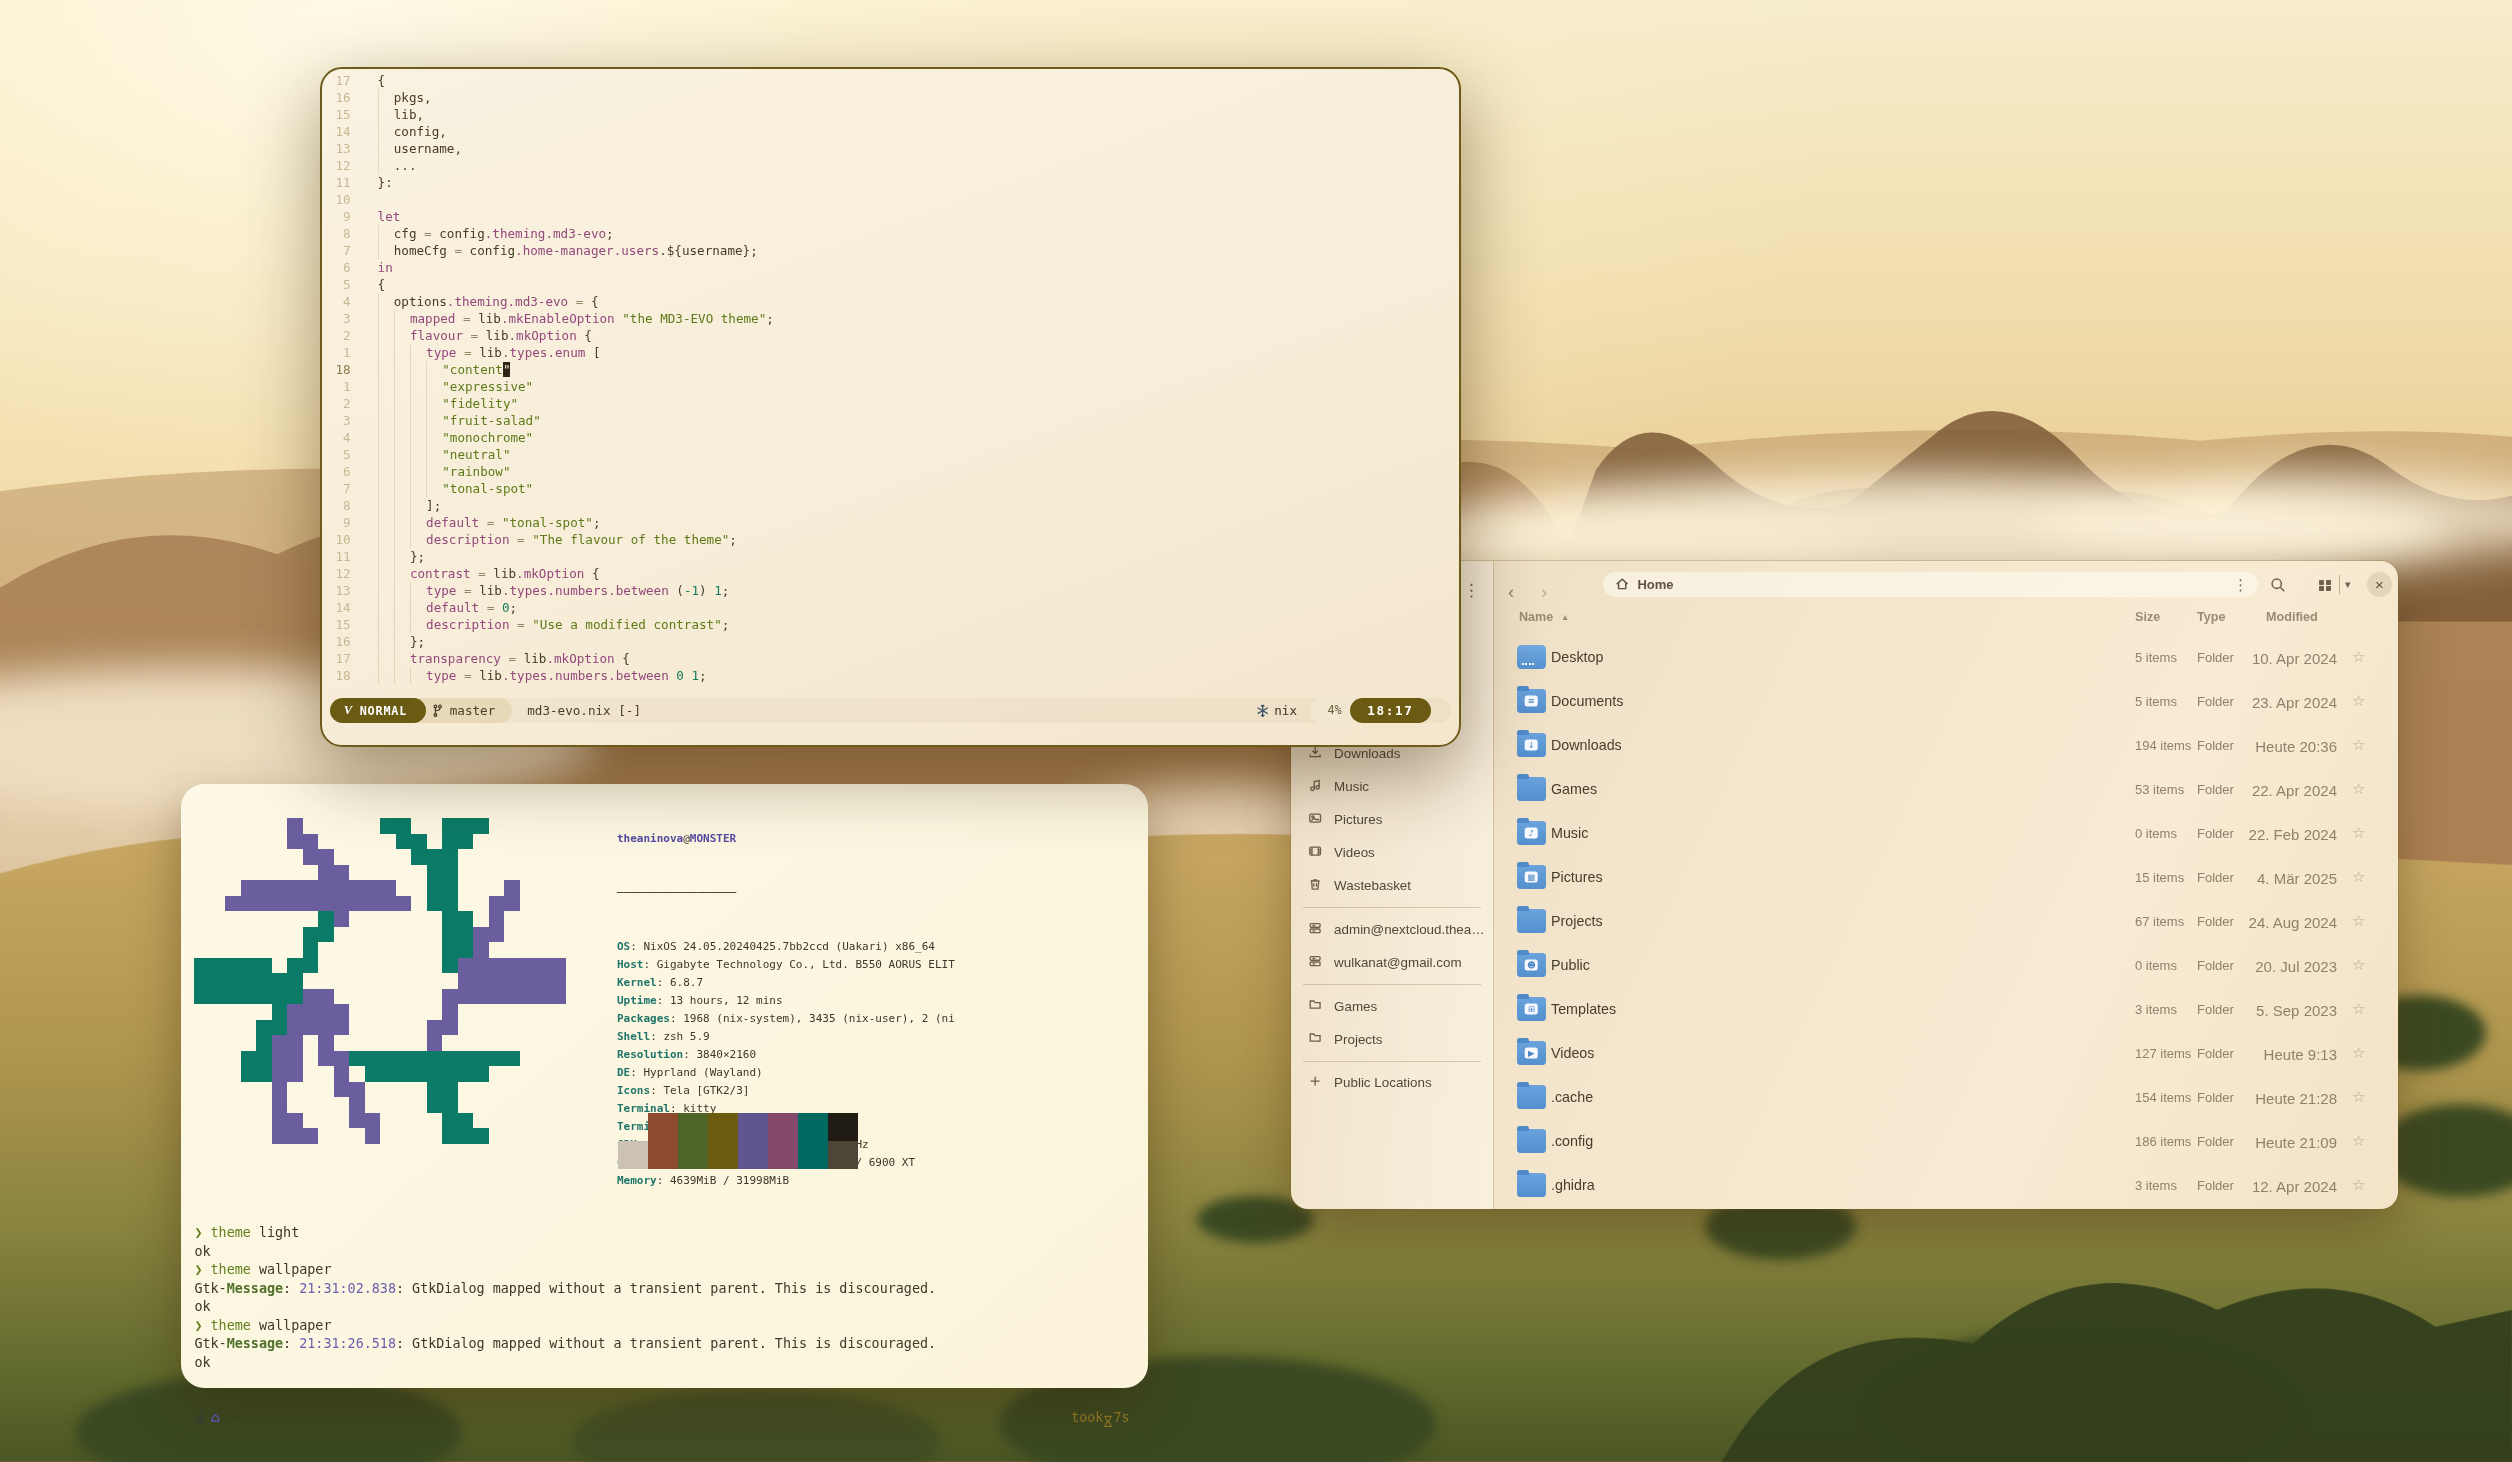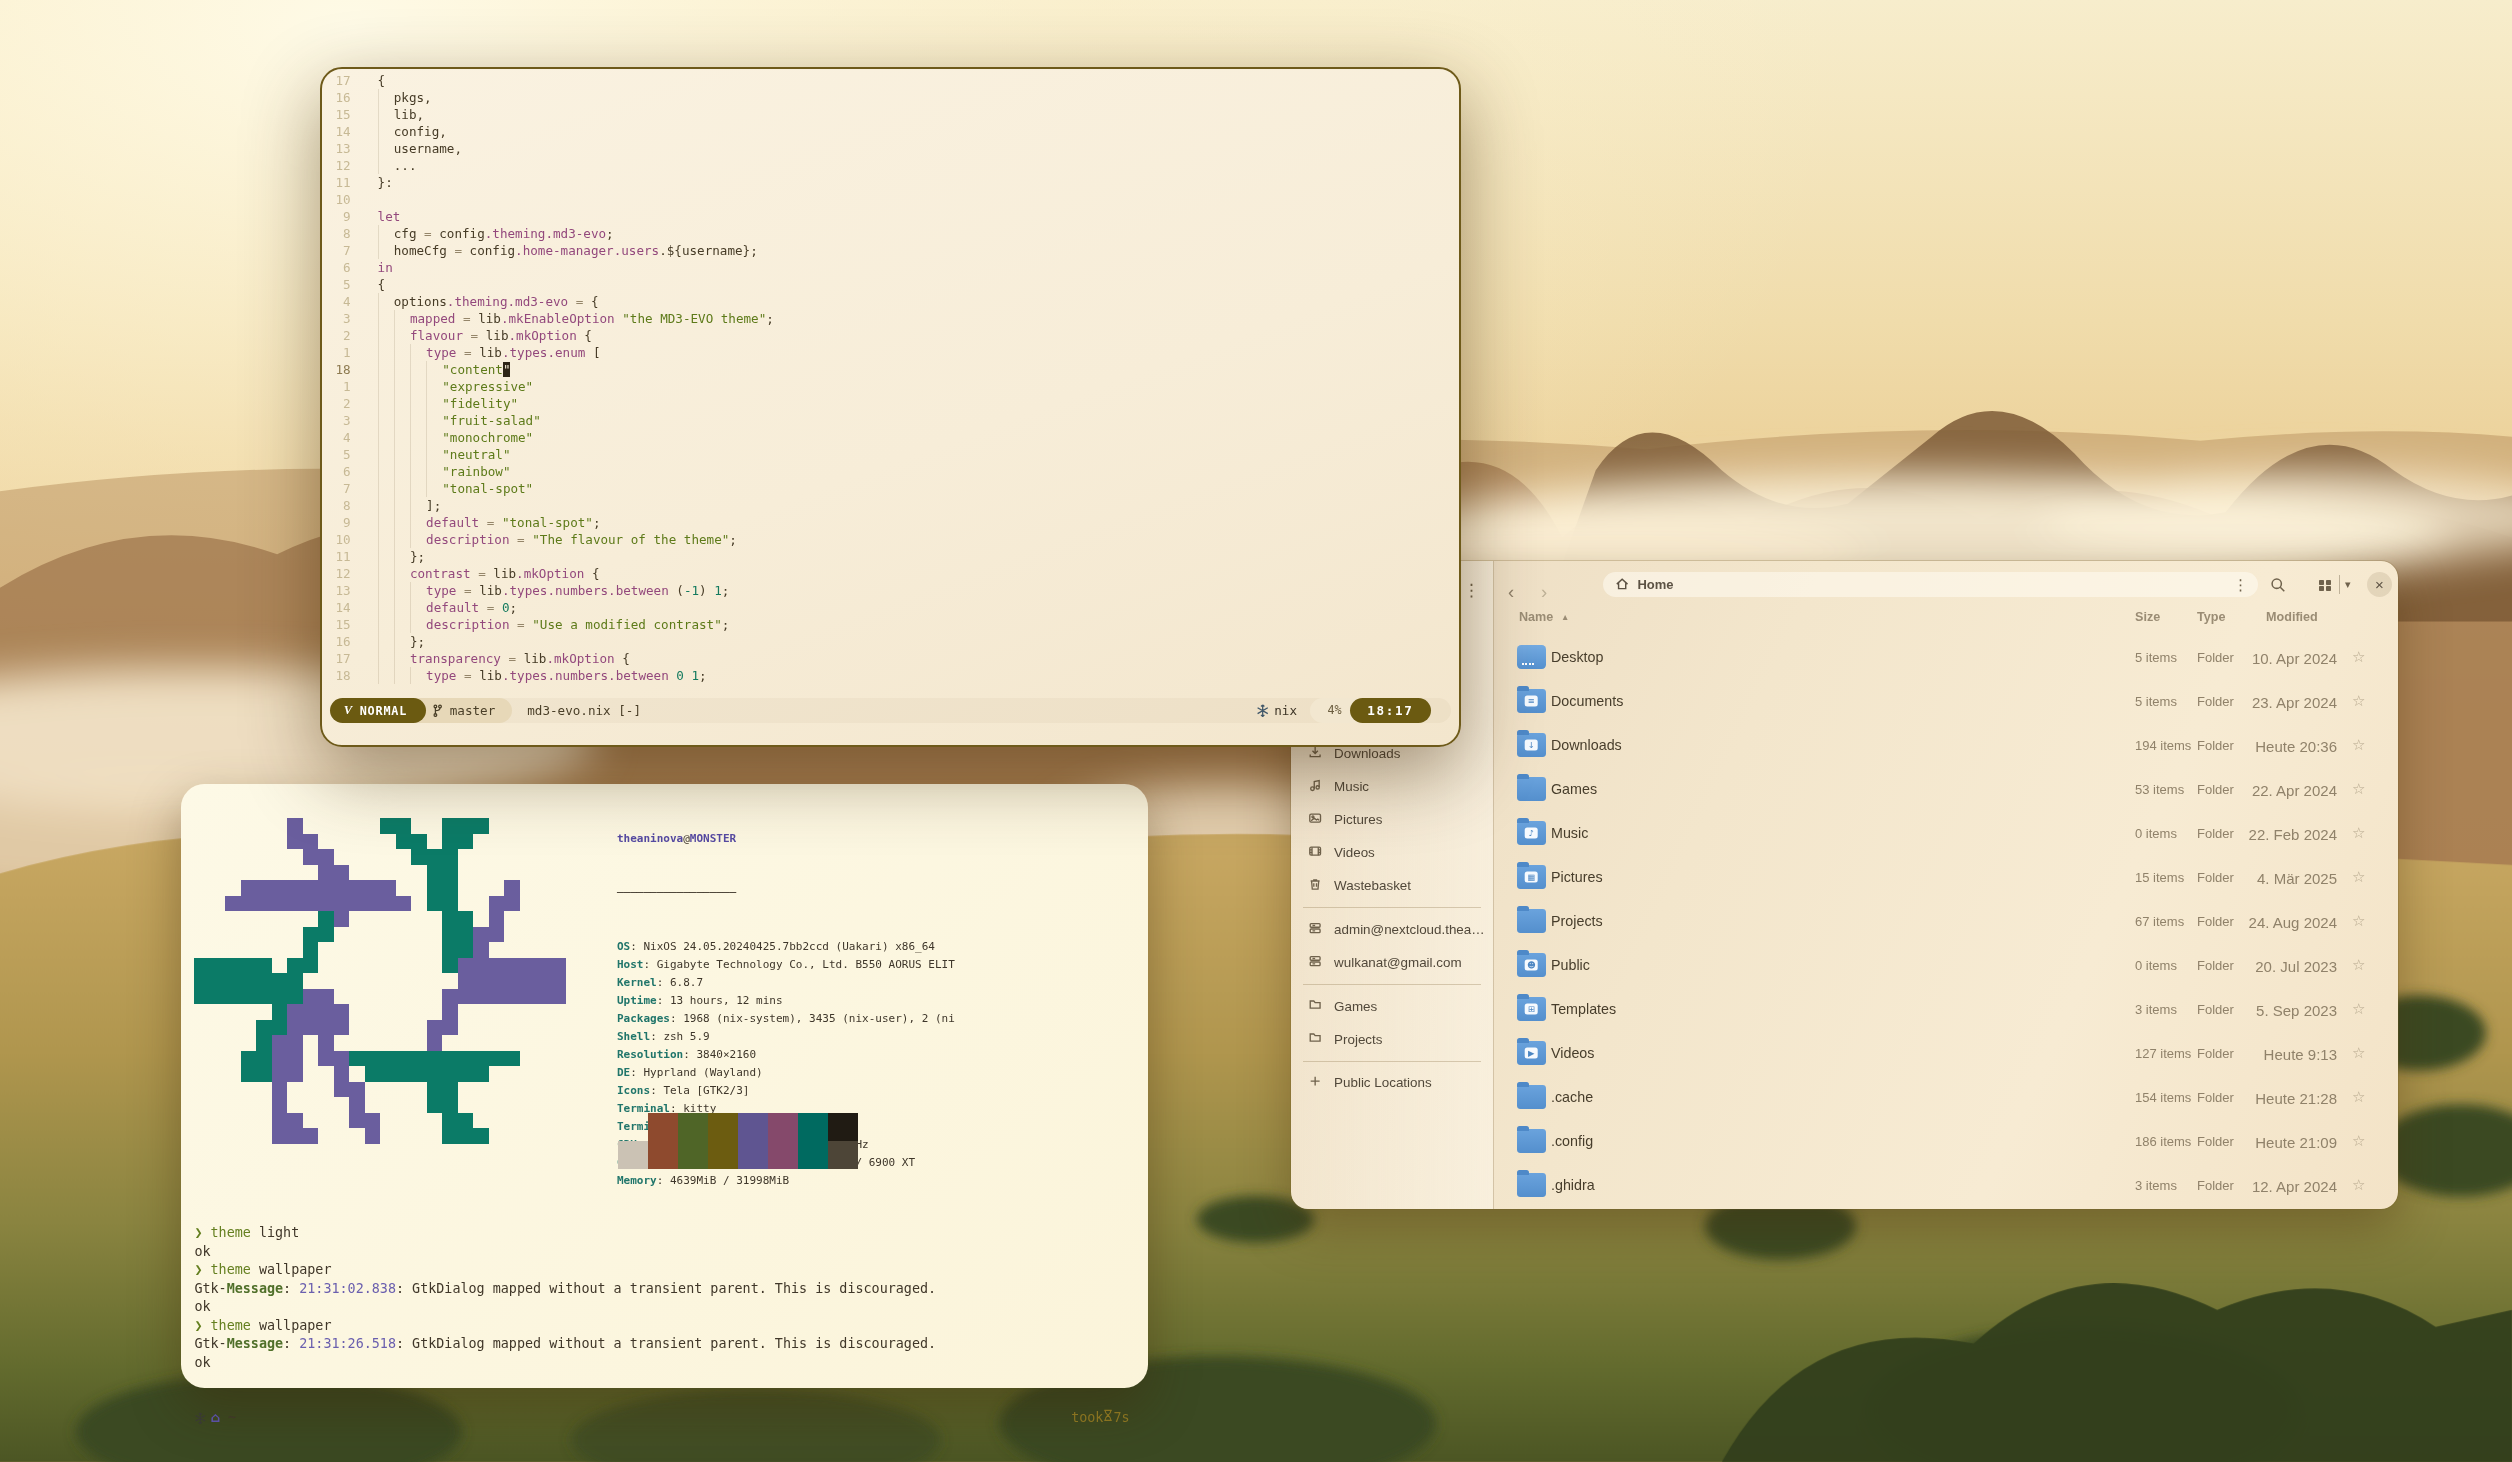--- a/index.html
+++ b/index.html
@@ -61,21 +61,21 @@
   #fetch{position:absolute;left:436px;top:10px;font-size:11px;line-height:18px;white-space:pre;color:#3e362a}
   .ftitle{font-weight:bold;color:#564aa2}.fat{color:#3e362a}
   .flab{font-weight:bold;color:#20756a}.fval{color:#3e362a}.fsep{color:#3e362a}
   #palette{position:absolute;left:437px;top:329px}
   .prow{display:flex;height:28px}
   .pcell{width:30px;height:28px;display:inline-block}
   #term-history{position:absolute;left:13.4px;top:403px;right:18.5px;font-size:13.4px;line-height:18.5px;white-space:pre}
   .h-g{color:#647f1f}.h-d{color:#403729}.h-b{color:#50702a;font-weight:bold}.h-pu{color:#6a5fae}
   .pl{display:flex;justify-content:space-between;align-items:center;height:18.5px}
   .h-ho{color:#5b50a5;font-weight:bold;font-family:"DejaVu Sans",sans-serif}
-  .took{color:#8a7320;display:inline-flex;align-items:flex-start;}
+  .took{color:#8a7320;display:inline-flex;align-items:flex-end;}
   .term-snow{width:12.6px;height:12.6px;stroke:#3a3a33;stroke-width:1.4;margin-right:3.4px}
   .hg-icon{width:10px;height:12.6px;stroke:#8a7320;stroke-width:1.4;fill:none}
   
   #editor{left:320px;top:67px;width:1141px;height:680px;border-radius:22px;z-index:30;border:2.5px solid #6e5a1a;
     background:linear-gradient(160deg,#faf2e1 0%,#f7edd8 55%,#f3e6cd 100%);
     box-shadow:0 25px 76px rgba(60,35,5,.45);font-family:"DejaVu Sans Mono",monospace}
   #code-lines{position:absolute;top:3.4px;left:0;right:5px}
   .cl{display:flex;height:17px;font-size:12.6px;line-height:17px}
   .ln{width:28.6px;padding-right:10px;text-align:right;color:#c7b995;flex:0 0 auto}
   .ln.cur{color:#8d7a50}

